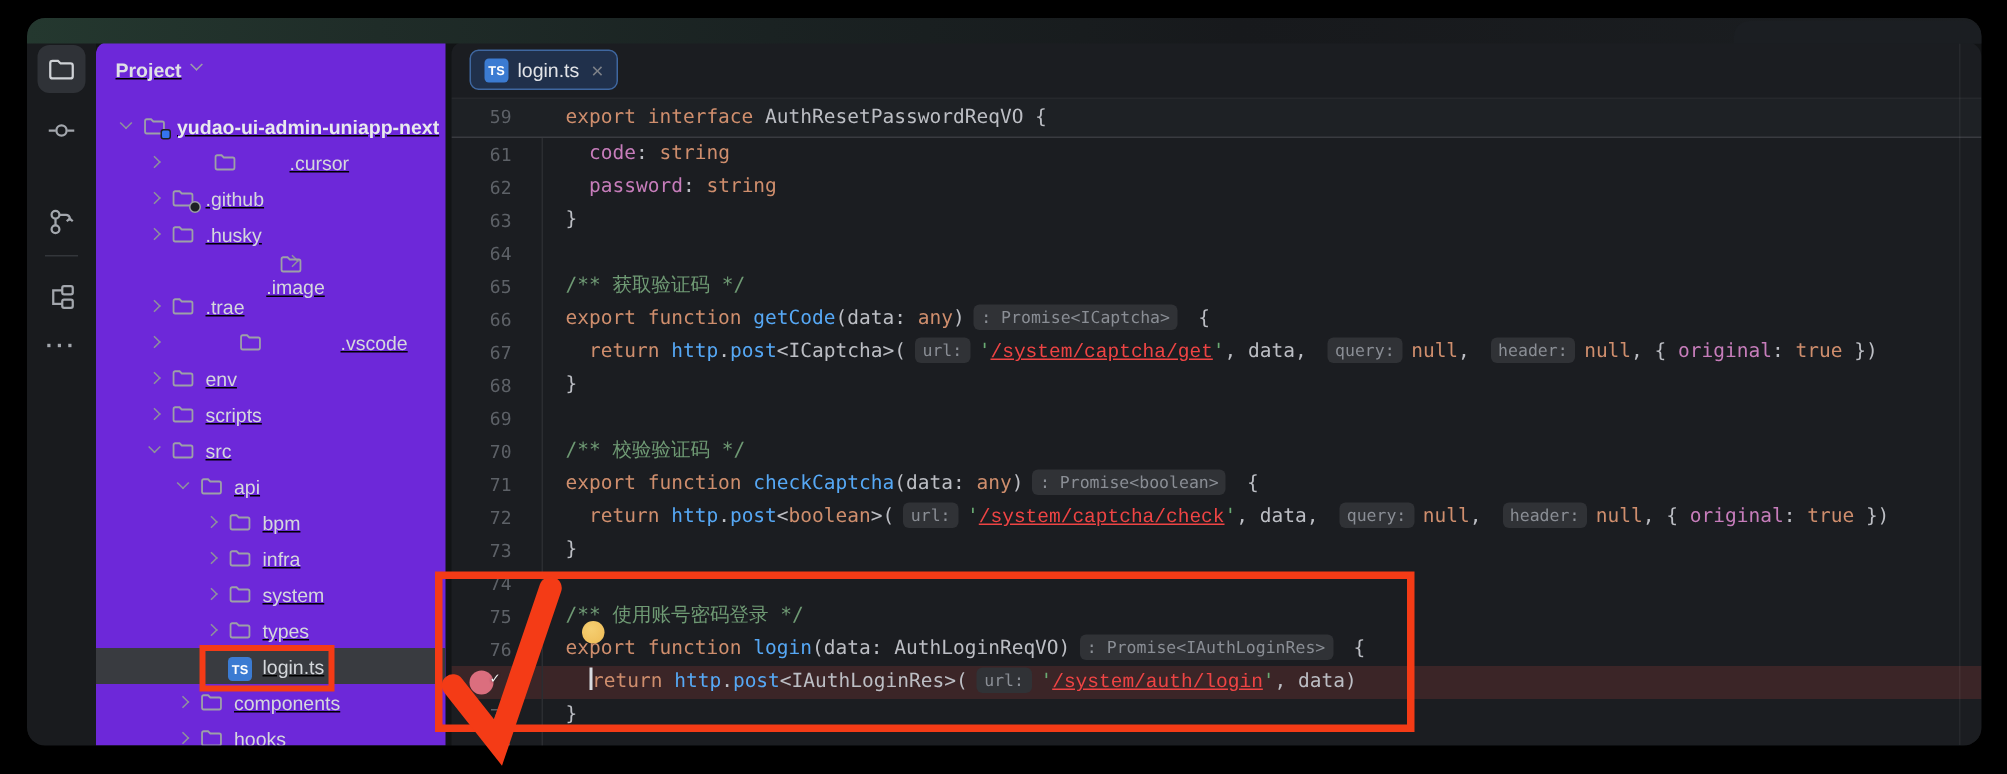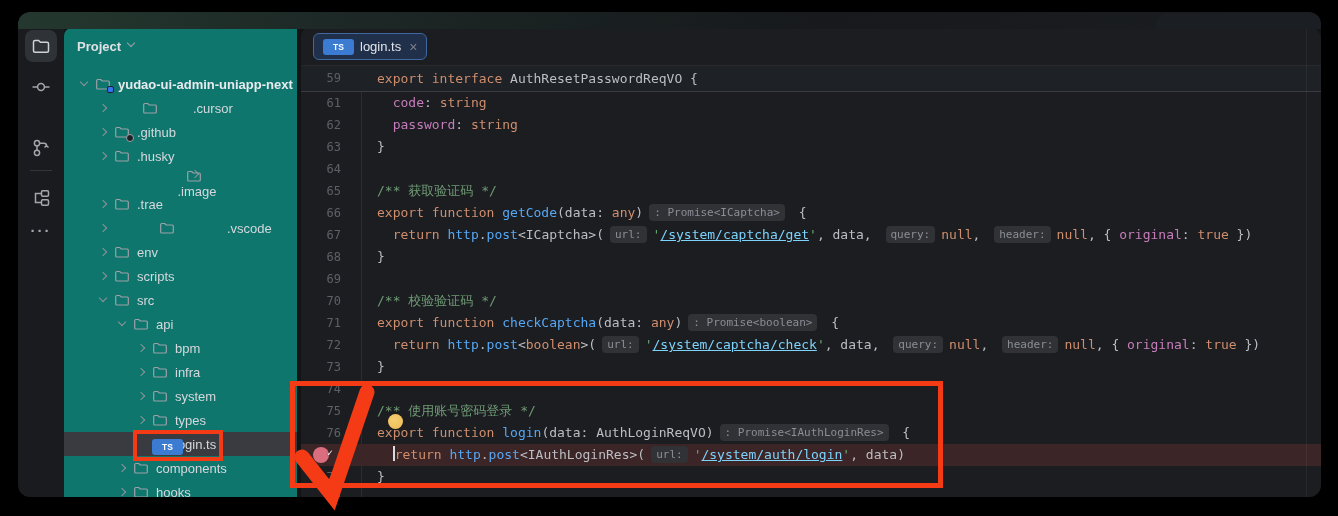--- a/index.html
+++ b/index.html
@@ -19,40 +19,40 @@
                   border-radius:12px 0 0 12px; z-index:1; display:flex; flex-direction:column;
                   align-items:center; padding-top:18px; }
   .act-sel { width:32px; height:32px; background:#2f3237; border-radius:8px;
              display:flex; align-items:center; justify-content:center; }
   .act-icon { display:flex; align-items:center; justify-content:center; }
   .act-divider { width:22px; height:1px; background:#33363a; margin-top:12px; }
   .more-dots { margin-top:14px; color:#a3a7ad; font-size:15px; letter-spacing:2px; font-weight:bold; }
 
   
   .project-panel { position:absolute; left:46px; top:16px; bottom:0; width:233px;
-                   background:#0f766e; border-radius:8px 0 0 0; z-index:1; overflow:hidden; }
+                   background:#6d28d9; border-radius:8px 0 0 0; z-index:1; overflow:hidden;text-decoration:underline; }
   .panel-header { height:36px; display:flex; align-items:center; padding-left:13px; gap:7px; }
   .panel-title { font-size:13px; font-weight:700; color:#dfe1e5; }
   .hdr-chev { width:8px; height:8px; position:relative; top:-2px; }
   .hdr-chev::before { content:''; position:absolute; width:5px; height:5px;
                       border-right:1.6px solid #9da0a7; border-bottom:1.6px solid #9da0a7;
                       transform:rotate(45deg); }
   .tree { padding-top:8px; }
   .tree-row { height:24px; display:flex; align-items:center; white-space:nowrap; }
   .tree-row.selected { background:#393b40; }
   .chev { width:13px; min-width:13px; height:12px; position:relative; margin-right:4px; }
   .chev::before { content:''; position:absolute; left:3px; top:3px; width:5px; height:5px;
                   border-right:1.5px solid #8f939b; border-bottom:1.5px solid #8f939b;
                   transform:rotate(-45deg); }
   .chev.open::before { transform:rotate(45deg); top:1px; }
   .chev.hidden::before { display:none; }
   .tree-icon { width:18px; min-width:18px; height:16px; margin-right:5px; position:relative; }
   .tree-label { font-size:13px; color:#d5d8dc; }
   .tree-label.bold { font-weight:700; color:#e8eaed; }
-  .ts-badge { display:inline-flex; width:31px; height:16px; background:#3b7bd2; border-radius:3px;
+  .ts-badge { display:inline-flex; width:16px; height:16px; background:#3b7bd2; border-radius:3px;
               color:#fff; font-size:8.5px; font-weight:700; align-items:center; justify-content:center;
               font-family:"Liberation Sans",sans-serif; }
   .proj-badge { position:absolute; right:-1px; bottom:-1px; width:7px; height:7px;
                 background:#3574f0; border:1.5px solid #1d2024; border-radius:2px; }
 
   
   .editor-panel { position:absolute; left:283px; top:16px; right:0; bottom:0; background:#1b1d21;
                   border-radius:8px 10px 0 0; z-index:1; overflow:hidden; }
   .tab-bar { height:38px; display:flex; align-items:center; padding-left:12px;
              border-bottom:1px solid #26282c; }
@@ -70,21 +70,21 @@
   .ln { width:40px; min-width:40px; text-align:right; color:#5d6167; font-size:12px;
         font-family:"DejaVu Sans Mono",monospace; }
   .gut { width:20px; min-width:20px; position:relative; }
   .code { border-left:1px solid #2b2d31; padding-left:15px; flex:1; color:#bcbec4; }
   .sticky-line .code { border-left-color:transparent; }
   .tok-kw { color:#cf8e6d; }
   .tok-fn { color:#56a8f5;text-align:right; }
   .tok-prop { color:#c77dbb; }
   .tok-def { color:#bcbec4; }
   .tok-str { color:#6aab73; }
-  .tok-strlink { color:#7dd3fc; text-decoration:underline; }
+  .tok-strlink { color:#ef4444; text-decoration:underline;font-family:Liberation Mono, monospace; }
   .tok-cmt { color:#6f9a74; }
   .tok-inlay { background:#303236; color:#8a8e95; border-radius:4px; padding:1px 5px; margin:0 6px;
                font-size:11px; display:inline-block; line-height:15px; vertical-align:1px; }
   .caret { display:inline-block; width:2px; height:15px; background:#d8dbe0; vertical-align:-2px; }
   .bp-dot { position:absolute; left:24px; top:3px; width:16px; height:16px; border-radius:50%;
             background:#db6e7e; }
   .bp-check { position:absolute; top:-5px; right:-4px; font-size:10px; font-weight:700; color:#f2f5f3;
               text-shadow:0 0 2px #1b1d21; }
   .scroll-track { position:absolute; right:14px; top:0; bottom:0; width:1px; background:rgba(255,255,255,0.05); }
 

